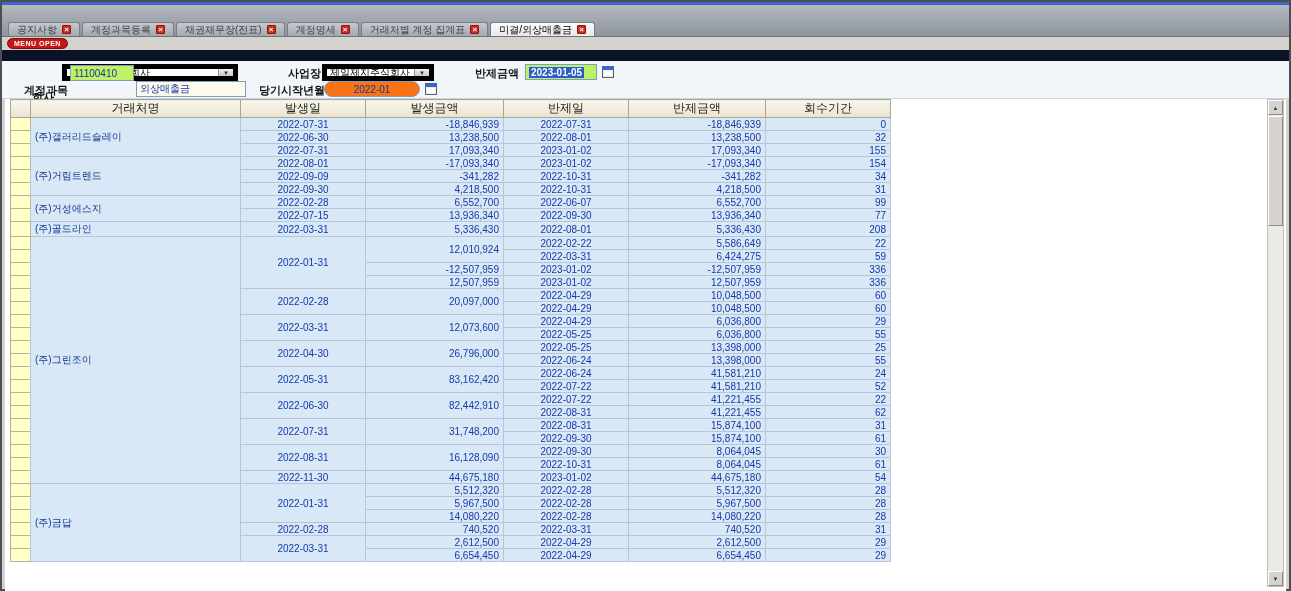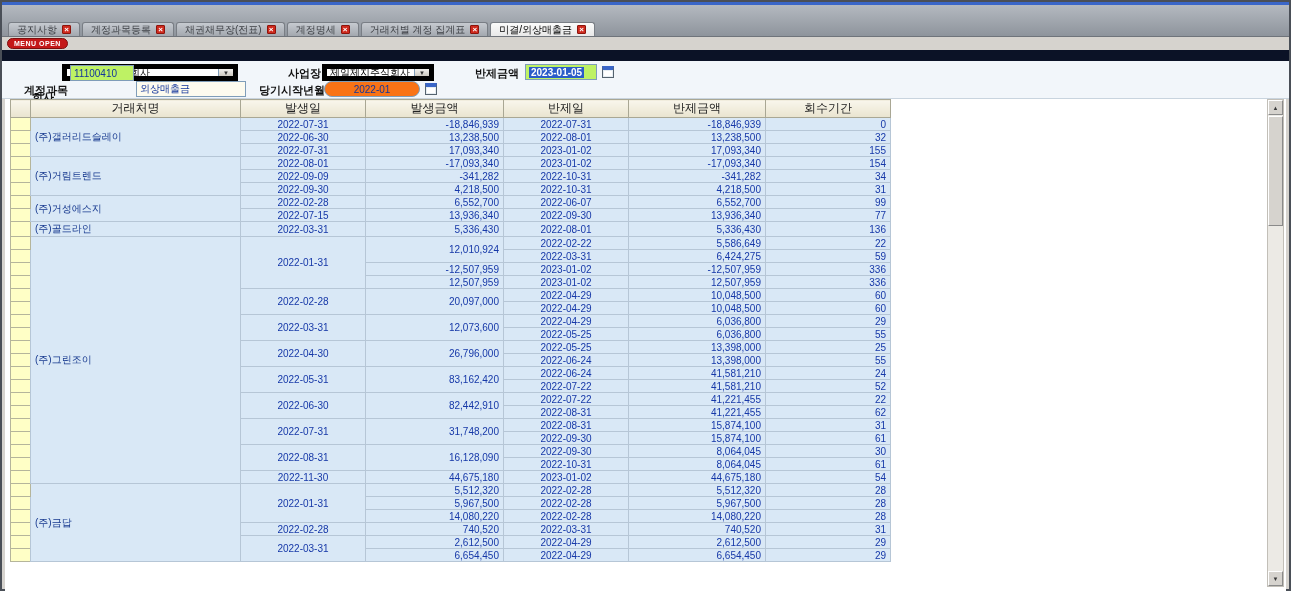--- a/index.html
+++ b/index.html
@@ -312,21 +312,21 @@
             <td class="sa">13,936,340</td>
             <td class="p">77</td>
           </tr>
           <tr>
             <td class="sel"></td>
             <td class="customer">(주)골드라인</td>
             <td class="od">2022-03-31</td>
             <td class="oa">5,336,430</td>
             <td class="sd">2022-08-01</td>
             <td class="sa">5,336,430</td>
-            <td class="p">136</td>
+            <td class="p">208</td>
           </tr>
           <tr>
             <td class="sel"></td>
             <td class="customer" rowspan="19">(주)그린조이</td>
             <td class="od" rowspan="4">2022-01-31</td>
             <td class="oa" rowspan="2">12,010,924</td>
             <td class="sd">2022-02-22</td>
             <td class="sa">5,586,649</td>
             <td class="p">22</td>
           </tr>

